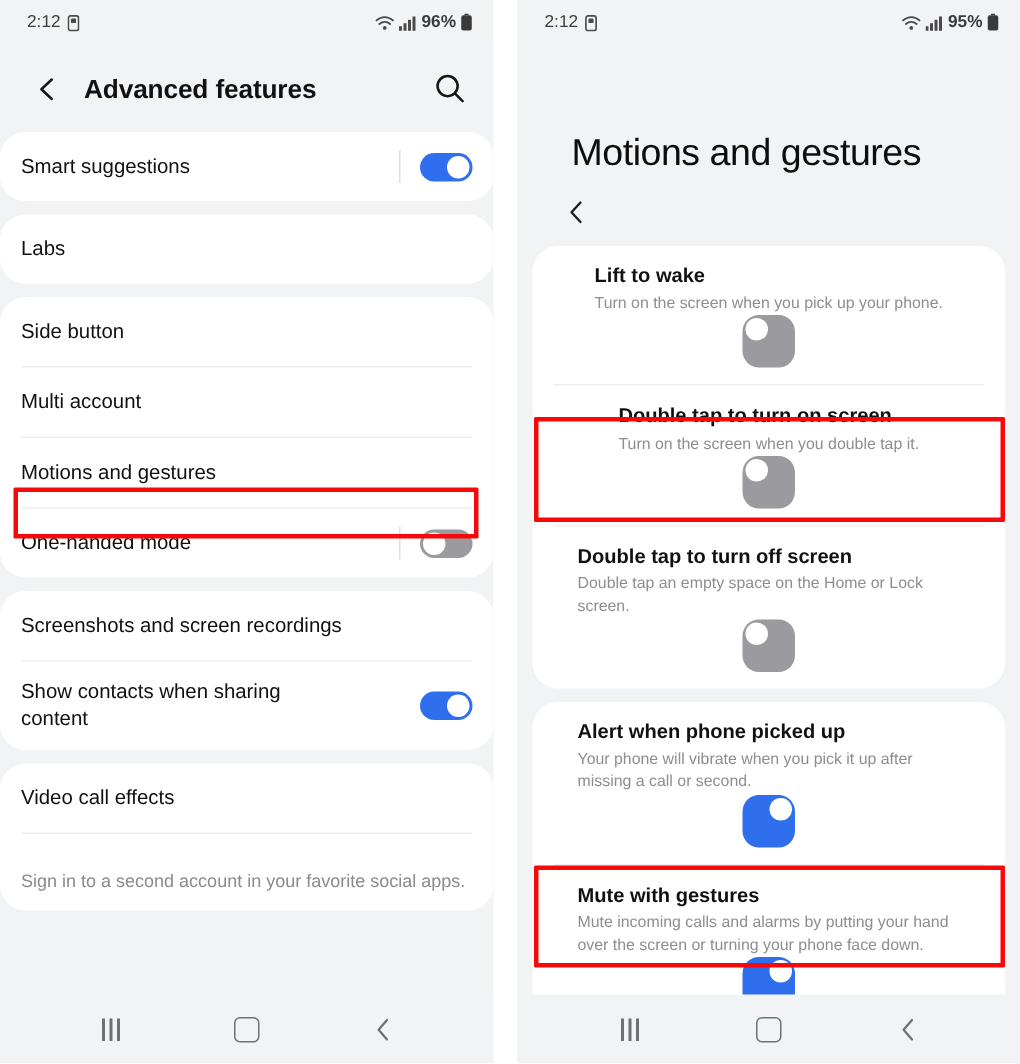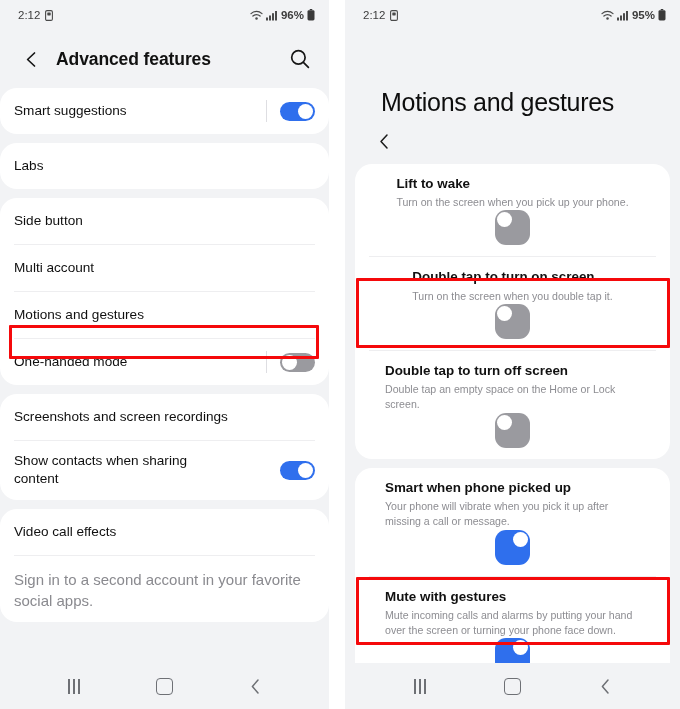--- a/index.html
+++ b/index.html
@@ -89,24 +89,24 @@
     position: relative;
     min-height: 46px;
   }
   .row-text { flex: 1; padding: 11px 0; }
   .row-title {
     font-size: 13.6px;
     color: #101010;
     line-height: 1.35;
   }
   .row-sub {
-    font-size: 15px;
+    font-size: 12px;
     color: #8a8a8f;
     line-height: 1.42;
-    margin-top: 2px;
+    margin-top: 12px;
   }
   .divider {
     height: 1px;
     background: #eeeef0;
     margin: 0 14px;
   }
 
   
   .toggle-wrap { display: flex; align-items: center; flex: 0 0 auto; padding-left: 10px; }
   .toggle-sep {
@@ -454,22 +454,22 @@
           </div>
           <div class="toggle off">
               <div class="knob"></div>
             </div>
         </div>
       </div>
 
       <div class="card">
         <div class="r-row">
           <div class="r-text">
-            <div class="r-title">Smart when phone picked up</div>
-            <div class="r-sub">Your phone will vibrate when you pick it up after missing a call or message.</div>
+            <div class="r-title">Alert when phone picked up</div>
+            <div class="r-sub">Your phone will vibrate when you pick it up after missing a call or second.</div>
           </div>
           <div class="toggle on">
               <div class="knob"></div>
             </div>
         </div>
         <div class="divider"></div>
         <div class="r-row">
           <div class="r-text">
             <div class="r-title">Mute with gestures</div>
             <div class="r-sub">Mute incoming calls and alarms by putting your hand over the screen or turning your phone face down.</div>

